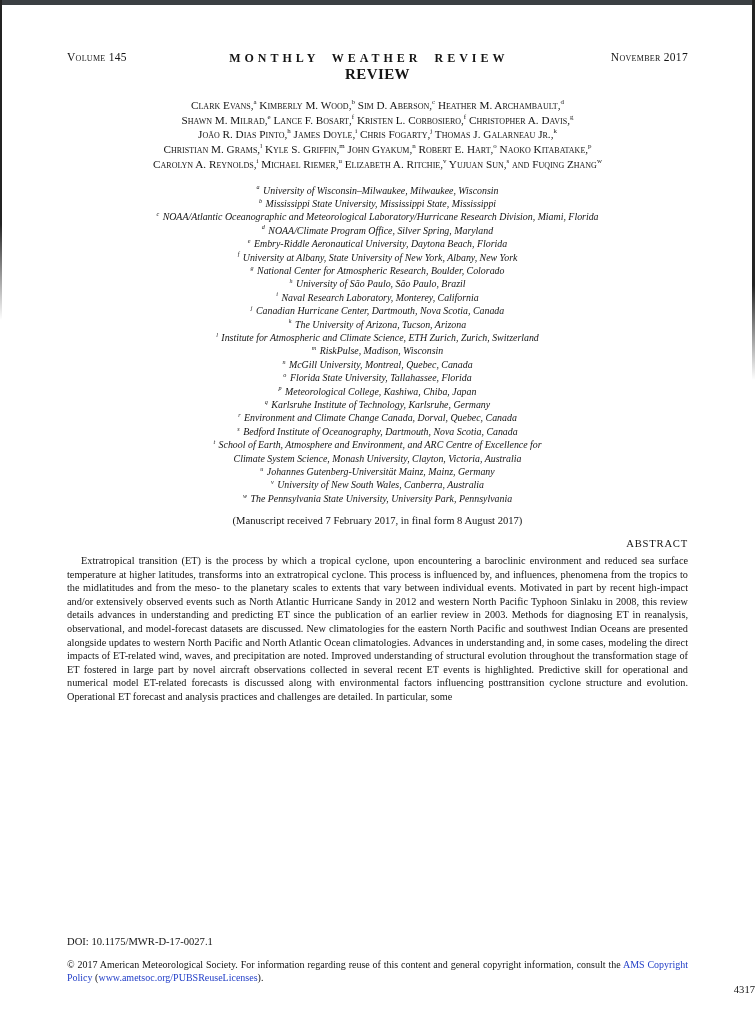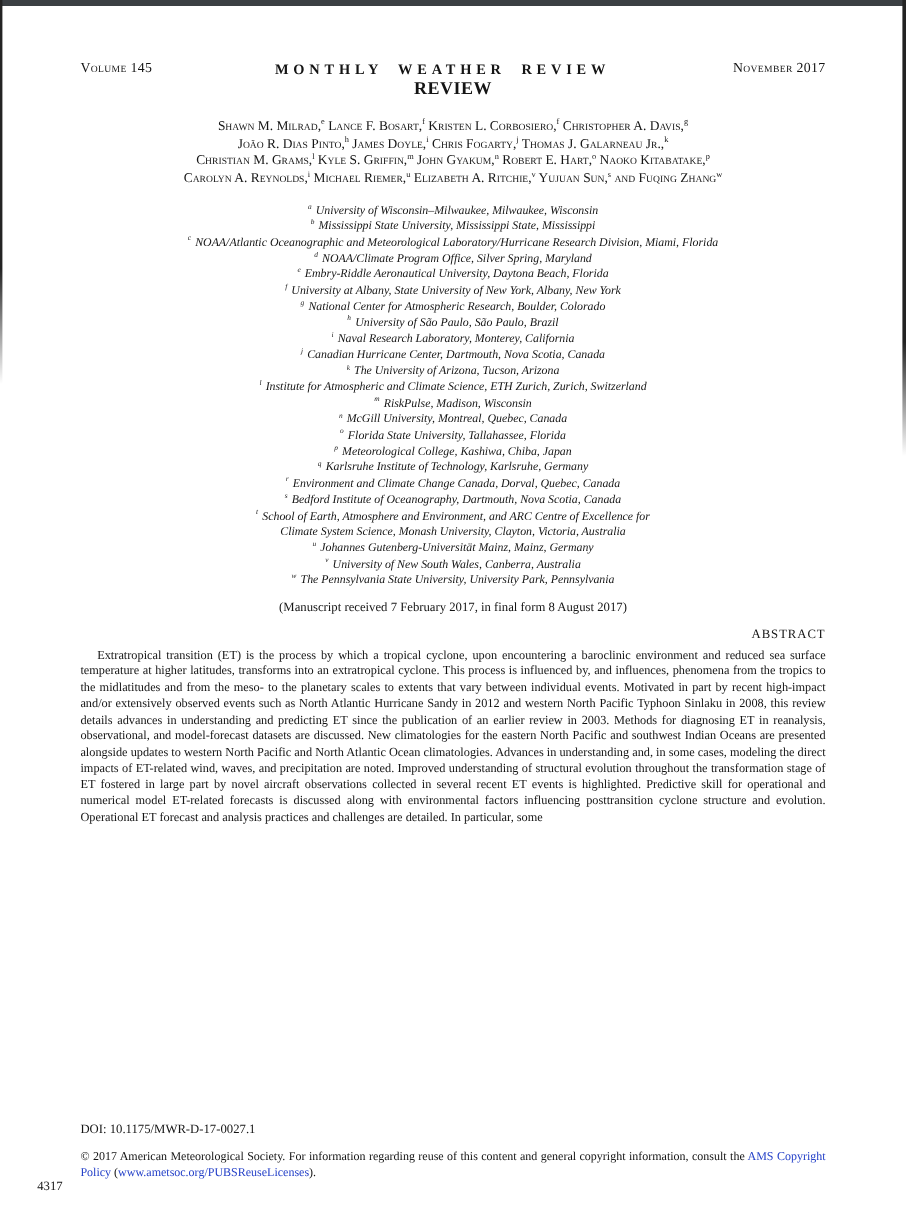--- a/index.html
+++ b/index.html
@@ -47,41 +47,42 @@
 
   .abstract-heading{text-align:right;font-size:10.6px;letter-spacing:0.8px;margin-top:12px;}
 
   .abstract-text{margin-top:5px;font-size:10.25px;line-height:13.55px;
     text-align:justify;text-indent:14px;}
 
   .footer-doi{position:absolute;left:67px;top:936px;font-size:10.6px;}
   .footer-copy{position:absolute;left:67px;top:958px;width:621px;
     font-size:10px;line-height:13.2px;text-align:justify;}
   .footer-copy .link{color:var(--blue);text-decoration:none;}
-  .page-number{position:absolute;left:0;right:0;top:984px;text-align:left;font-size:10.6px;margin-left:31px;}
+  .page-number{position:absolute;left:0;right:0;top:984px;text-align:right;font-size:10.6px;}
 </style>
 </head>
 <body>
 
 <div class="top-bar"></div>
 <div class="left-edge"></div>
 <div class="right-edge"></div>
 
 <div class="page-content">
 
   <div class="journal-header">
     <span class="jh-side">Volume 145</span>
     <span class="jh-center">MONTHLY WEATHER REVIEW</span>
     <span class="jh-side">November 2017</span>
   </div>
 
   <div class="review-label">REVIEW</div>
 
 
   <div class="authors">
+      <div><span class="sc">Clark Evans,</span><sup>a</sup><span class="sc"> Kimberly M. Wood,</span><sup>b</sup><span class="sc"> Sim D. Aberson,</span><sup>c</sup><span class="sc"> Heather M. Archambault,</span><sup>d</sup></div>
       <div><span class="sc">Shawn M. Milrad,</span><sup>e</sup><span class="sc"> Lance F. Bosart,</span><sup>f</sup><span class="sc"> Kristen L. Corbosiero,</span><sup>f</sup><span class="sc"> Christopher A. Davis,</span><sup>g</sup></div>
       <div><span class="sc">João R. Dias Pinto,</span><sup>h</sup><span class="sc"> James Doyle,</span><sup>i</sup><span class="sc"> Chris Fogarty,</span><sup>j</sup><span class="sc"> Thomas J. Galarneau Jr.,</span><sup>k</sup></div>
       <div><span class="sc">Christian M. Grams,</span><sup>l</sup><span class="sc"> Kyle S. Griffin,</span><sup>m</sup><span class="sc"> John Gyakum,</span><sup>n</sup><span class="sc"> Robert E. Hart,</span><sup>o</sup><span class="sc"> Naoko Kitabatake,</span><sup>p</sup></div>
       <div><span class="sc">Carolyn A. Reynolds,</span><sup>i</sup><span class="sc"> Michael Riemer,</span><sup>u</sup><span class="sc"> Elizabeth A. Ritchie,</span><sup>v</sup><span class="sc"> Yujuan Sun,</span><sup>s</sup><span class="sc"> and Fuqing Zhang</span><sup>w</sup></div>
     </div>
 
   <div class="affiliations">
       <div><sup>a</sup> University of Wisconsin–Milwaukee, Milwaukee, Wisconsin</div>
       <div><sup>b</sup> Mississippi State University, Mississippi State, Mississippi</div>
       <div><sup>c</sup> NOAA/Atlantic Oceanographic and Meteorological Laboratory/Hurricane Research Division, Miami, Florida</div>

